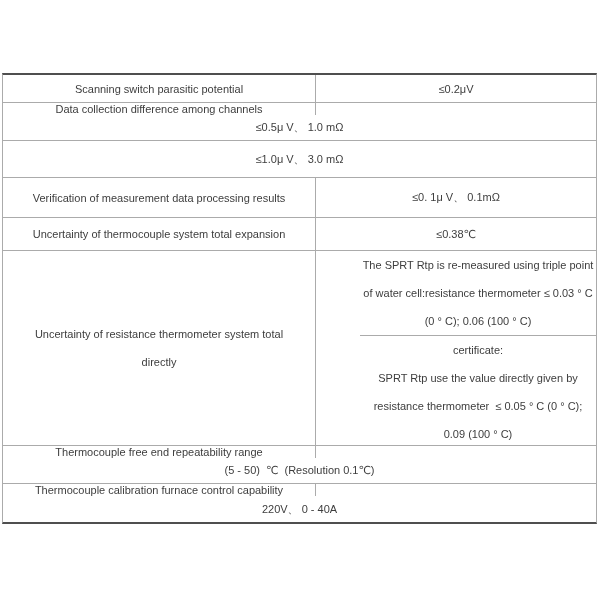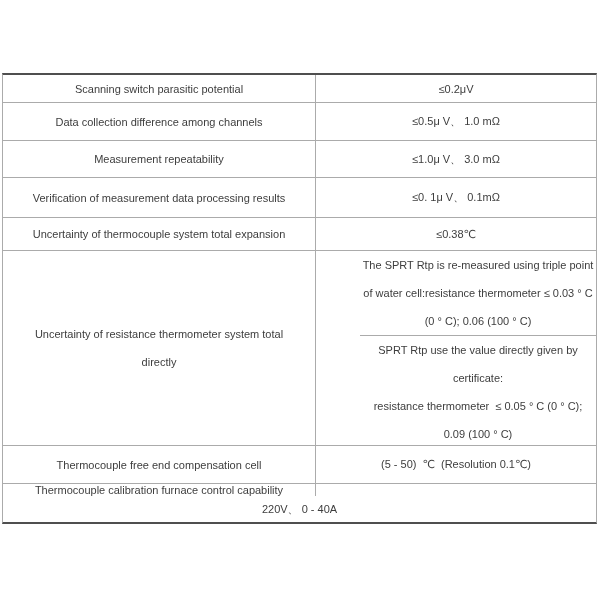--- a/index.html
+++ b/index.html
@@ -47,21 +47,21 @@
   .cr {
     flex: 1;
     display: flex;
     flex-direction: column;
     align-items: center;
     justify-content: center;
     text-align: center;
     white-space: pre;
   }
   .h27 { height: 27px; }
-  .h38 { height: 38px; }
+  .h38 { height: 38px; flex-direction: column; }
   .h37 { height: 37px; }
   .h40 { height: 40px; }
   .h33 { height: 33px; }
   .h39 { height: 39px; flex-direction: column; }
   .row-merged { height: 195px; }
   .stack {
     flex: 1;
     display: flex;
     flex-direction: column;
     margin-left: 44px;
@@ -89,21 +89,20 @@
       <div class="cl">Scanning switch parasitic potential</div>
       <div class="cr">≤0.2μV</div>
     </div>
 
     <div class="row h38">
       <div class="cl">Data collection difference among channels</div>
       <div class="cr">≤0.5μ V、 1.0 mΩ</div>
     </div>
 
     <div class="row h37">
-      <div class="cl">Measurement repeatability</div>
       <div class="cr">≤1.0μ V、 3.0 mΩ</div>
     </div>
 
     <div class="row h40">
       <div class="cl">Verification of measurement data processing results</div>
       <div class="cr">≤0. 1μ V、 0.1mΩ</div>
     </div>
 
     <div class="row h33">
       <div class="cl">Uncertainty of thermocouple system total expansion</div>
@@ -115,30 +114,30 @@
         <div class="line">Uncertainty of resistance thermometer system total</div>
         <div class="line">directly</div>
       </div>
       <div class="stack">
         <div class="sub sub-top">
           <div class="line">The SPRT Rtp is re-measured using triple point</div>
           <div class="line">of water cell:resistance thermometer ≤ 0.03 ° C</div>
           <div class="line">(0 ° C); 0.06 (100 ° C)</div>
         </div>
         <div class="sub sub-bottom">
+          <div class="line">certificate:</div>
           <div class="line">SPRT Rtp use the value directly given by</div>
-          <div class="line">certificate:</div>
           <div class="line">resistance thermometer  ≤ 0.05 ° C (0 ° C);</div>
           <div class="line">0.09 (100 ° C)</div>
         </div>
       </div>
     </div>
 
     <div class="row h38">
-      <div class="cl">Thermocouple free end compensation cell</div>
+      <div class="cl">Thermocouple free end repeatability range</div>
       <div class="cr">(5 - 50)  ℃  (Resolution 0.1℃)</div>
     </div>
 
     <div class="row h39">
       <div class="cl">Thermocouple calibration furnace control capability</div>
       <div class="cr">220V、 0 - 40A</div>
     </div>
 
   </div>
 </div>

